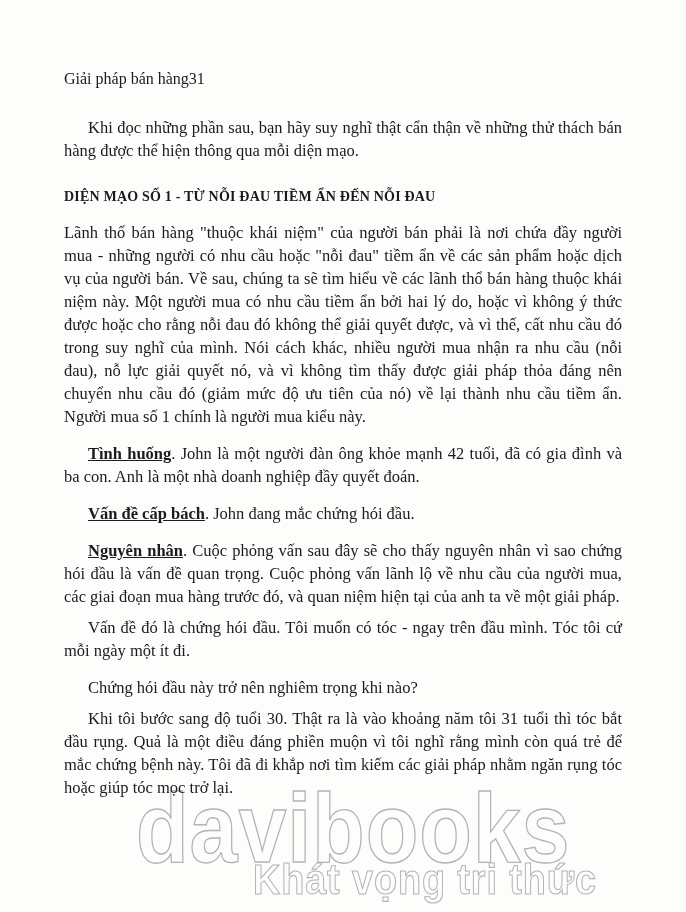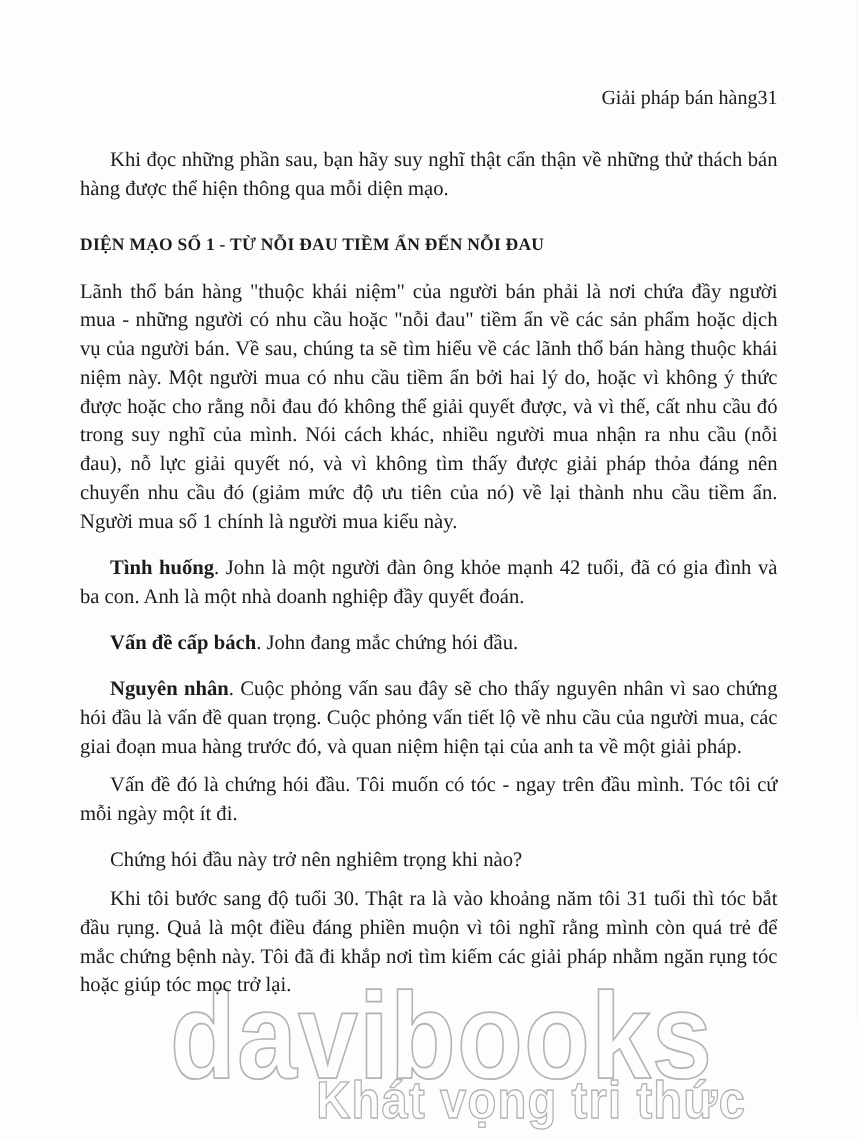--- a/index.html
+++ b/index.html
@@ -13,21 +13,21 @@
     font-family: "Liberation Serif", serif;
     overflow: hidden;
   }
   .inner {
     position: relative;
     z-index: 2;
     padding: 44px 64px 0 64px;
   }
   .runhead {
     display: flex;
-    justify-content: flex-end;
+    justify-content: flex-start;
     align-items: baseline;
     font-size: 16px;
     line-height: 23px;
   }
   .pagenum {
     font-family: Liberation Serif, serif;
     font-size: 16px;
     margin-top: 23px;
   }
   p {
@@ -40,21 +40,21 @@
   .intro { margin-top: 26px; }
   h2.section {
     margin: 24px 0 0 0;
     font-size: 14px;
     line-height: 22px;
     font-weight: bold;
     letter-spacing: 0.2px;
   }
   .bodypara { margin-top: 13px; }
   .case { margin-top: 14px; }
-  .case b { font-weight: bold; }
+  .case b { font-weight: bold; text-decoration: underline; }
   .q { margin-top: 16px; }
   .q2 { margin-top: 14px; }
   .a {
     margin-top: 8px;
   }
   
   .wm {
     position: absolute;
     z-index: 1;
     font-family: "Liberation Sans", sans-serif;
@@ -99,21 +99,21 @@
     <p class="indent intro">Khi đọc những phần sau, bạn hãy suy nghĩ thật cẩn thận về những thử thách bán hàng được thể hiện thông qua mỗi diện mạo.</p>
 
     <h2 class="section">DIỆN MẠO SỐ 1 - TỪ NỖI ĐAU TIỀM ẨN ĐẾN NỖI ĐAU</h2>
 
     <p class="bodypara">Lãnh thổ bán hàng "thuộc khái niệm" của người bán phải là nơi chứa đầy người mua - những người có nhu cầu hoặc "nỗi đau" tiềm ẩn về các sản phẩm hoặc dịch vụ của người bán. Về sau, chúng ta sẽ tìm hiểu về các lãnh thổ bán hàng thuộc khái niệm này. Một người mua có nhu cầu tiềm ẩn bởi hai lý do, hoặc vì không ý thức được hoặc cho rằng nỗi đau đó không thể giải quyết được, và vì thế, cất nhu cầu đó trong suy nghĩ của mình. Nói cách khác, nhiều người mua nhận ra nhu cầu (nỗi đau), nỗ lực giải quyết nó, và vì không tìm thấy được giải pháp thỏa đáng nên chuyển nhu cầu đó (giảm mức độ ưu tiên của nó) về lại thành nhu cầu tiềm ẩn. Người mua số 1 chính là người mua kiểu này.</p>
 
     <p class="indent case"><b>Tình huống</b><span>. John là một người đàn ông khỏe mạnh 42 tuổi, đã có gia đình và ba con. Anh là một nhà doanh nghiệp đầy quyết đoán.</span></p>
 
     <p class="indent case"><b>Vấn đề cấp bách</b><span>. John đang mắc chứng hói đầu.</span></p>
 
-    <p class="indent case"><b>Nguyên nhân</b><span>. Cuộc phỏng vấn sau đây sẽ cho thấy nguyên nhân vì sao chứng hói đầu là vấn đề quan trọng. Cuộc phỏng vấn tiết lộ về nhu cầu của người mua, các giai đoạn mua hàng trước đó, và quan niệm hiện tại của anh ta về một giải pháp.</span></p>
+    <p class="indent case"><b>Nguyên nhân</b><span>. Cuộc phỏng vấn sau đây sẽ cho thấy nguyên nhân vì sao chứng hói đầu là vấn đề quan trọng. Cuộc phỏng vấn lãnh lộ về nhu cầu của người mua, các giai đoạn mua hàng trước đó, và quan niệm hiện tại của anh ta về một giải pháp.</span></p>
 
 
     <p class="indent a">Vấn đề đó là chứng hói đầu. Tôi muốn có tóc - ngay trên đầu mình. Tóc tôi cứ mỗi ngày một ít đi.</p>
 
     <p class="indent q q2">Chứng hói đầu này trở nên nghiêm trọng khi nào?</p>
 
     <p class="indent a">Khi tôi bước sang độ tuổi 30. Thật ra là vào khoảng năm tôi 31 tuổi thì tóc bắt đầu rụng. Quả là một điều đáng phiền muộn vì tôi nghĩ rằng mình còn quá trẻ để mắc chứng bệnh này. Tôi đã đi khắp nơi tìm kiếm các giải pháp nhằm ngăn rụng tóc hoặc giúp tóc mọc trở lại.</p>
 
   </div>
 </div>

